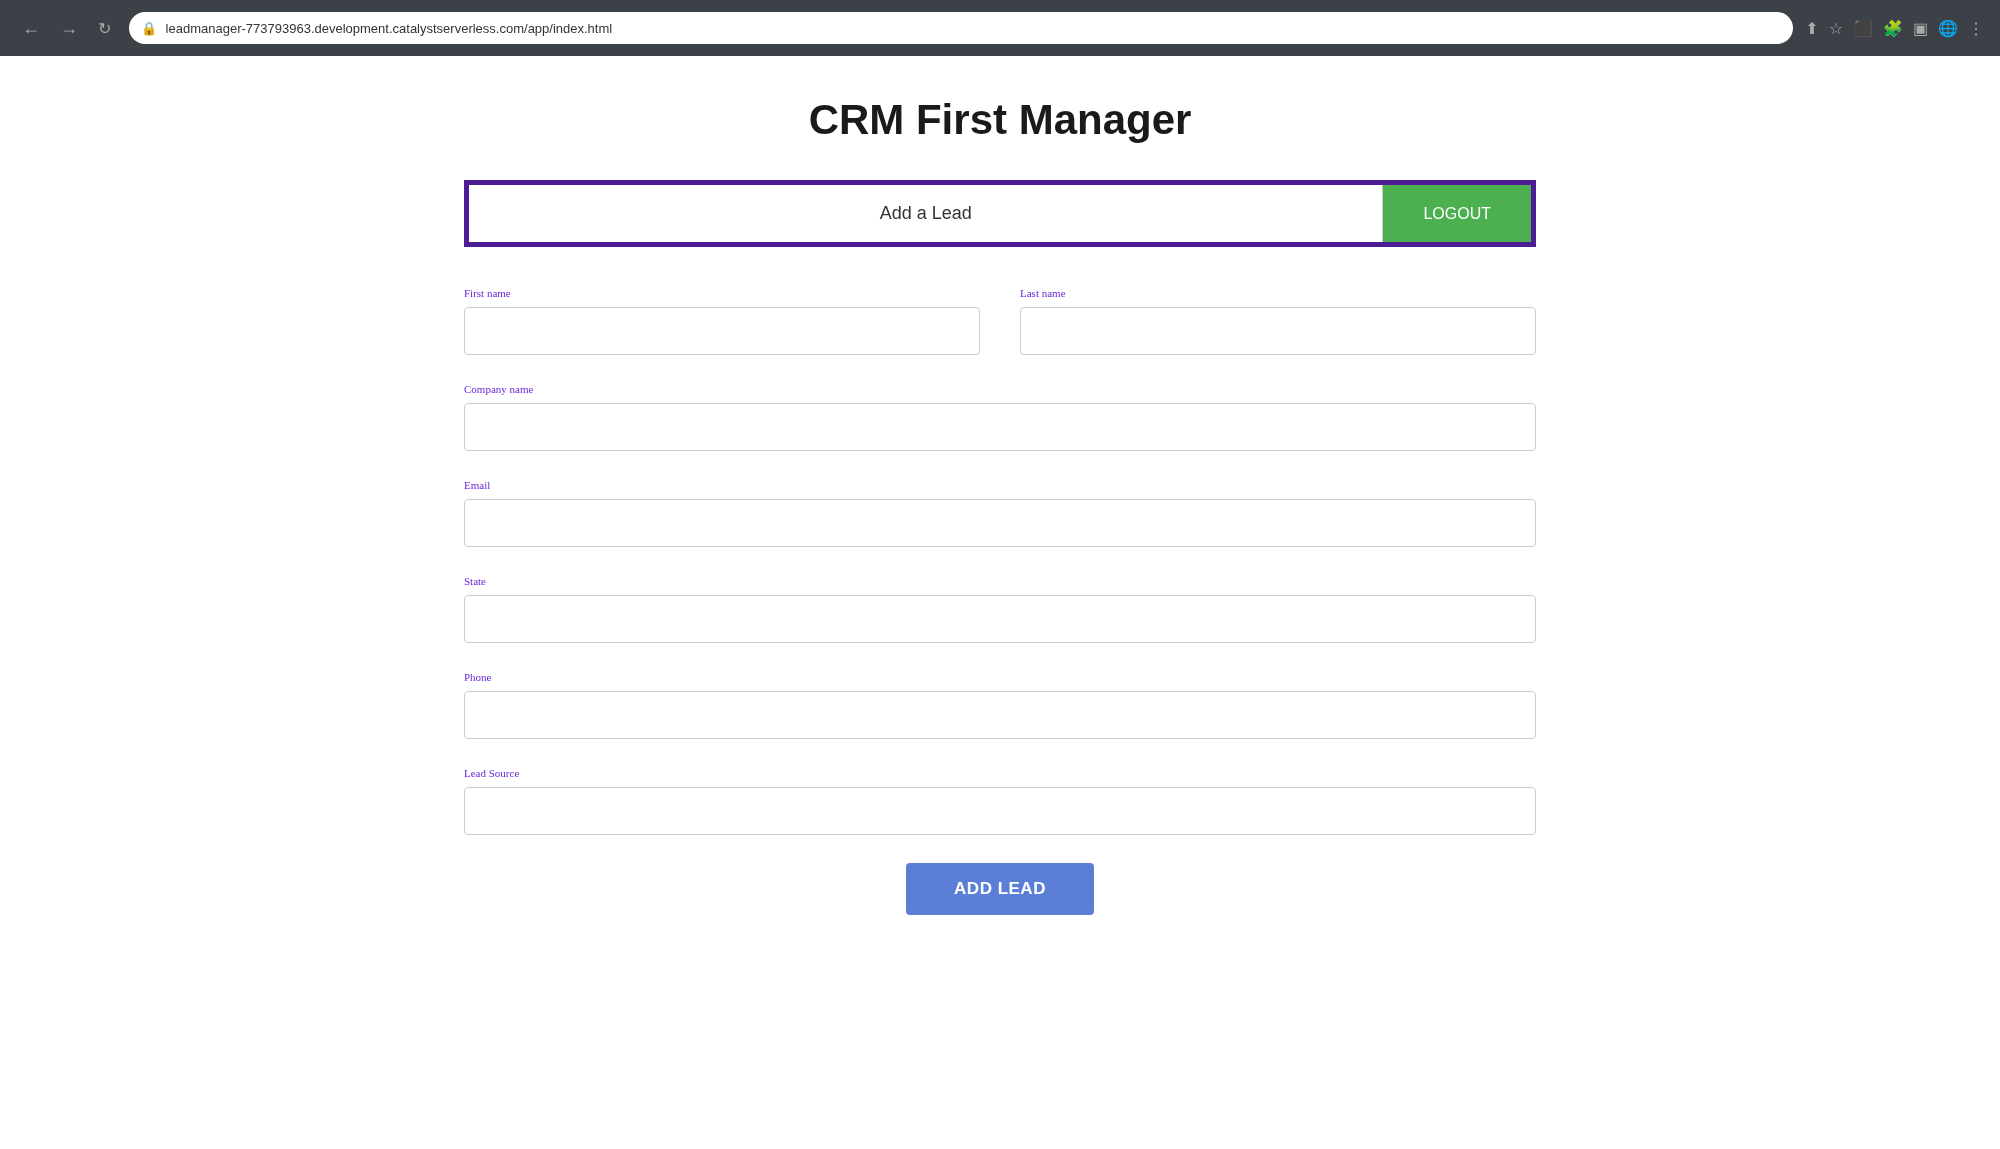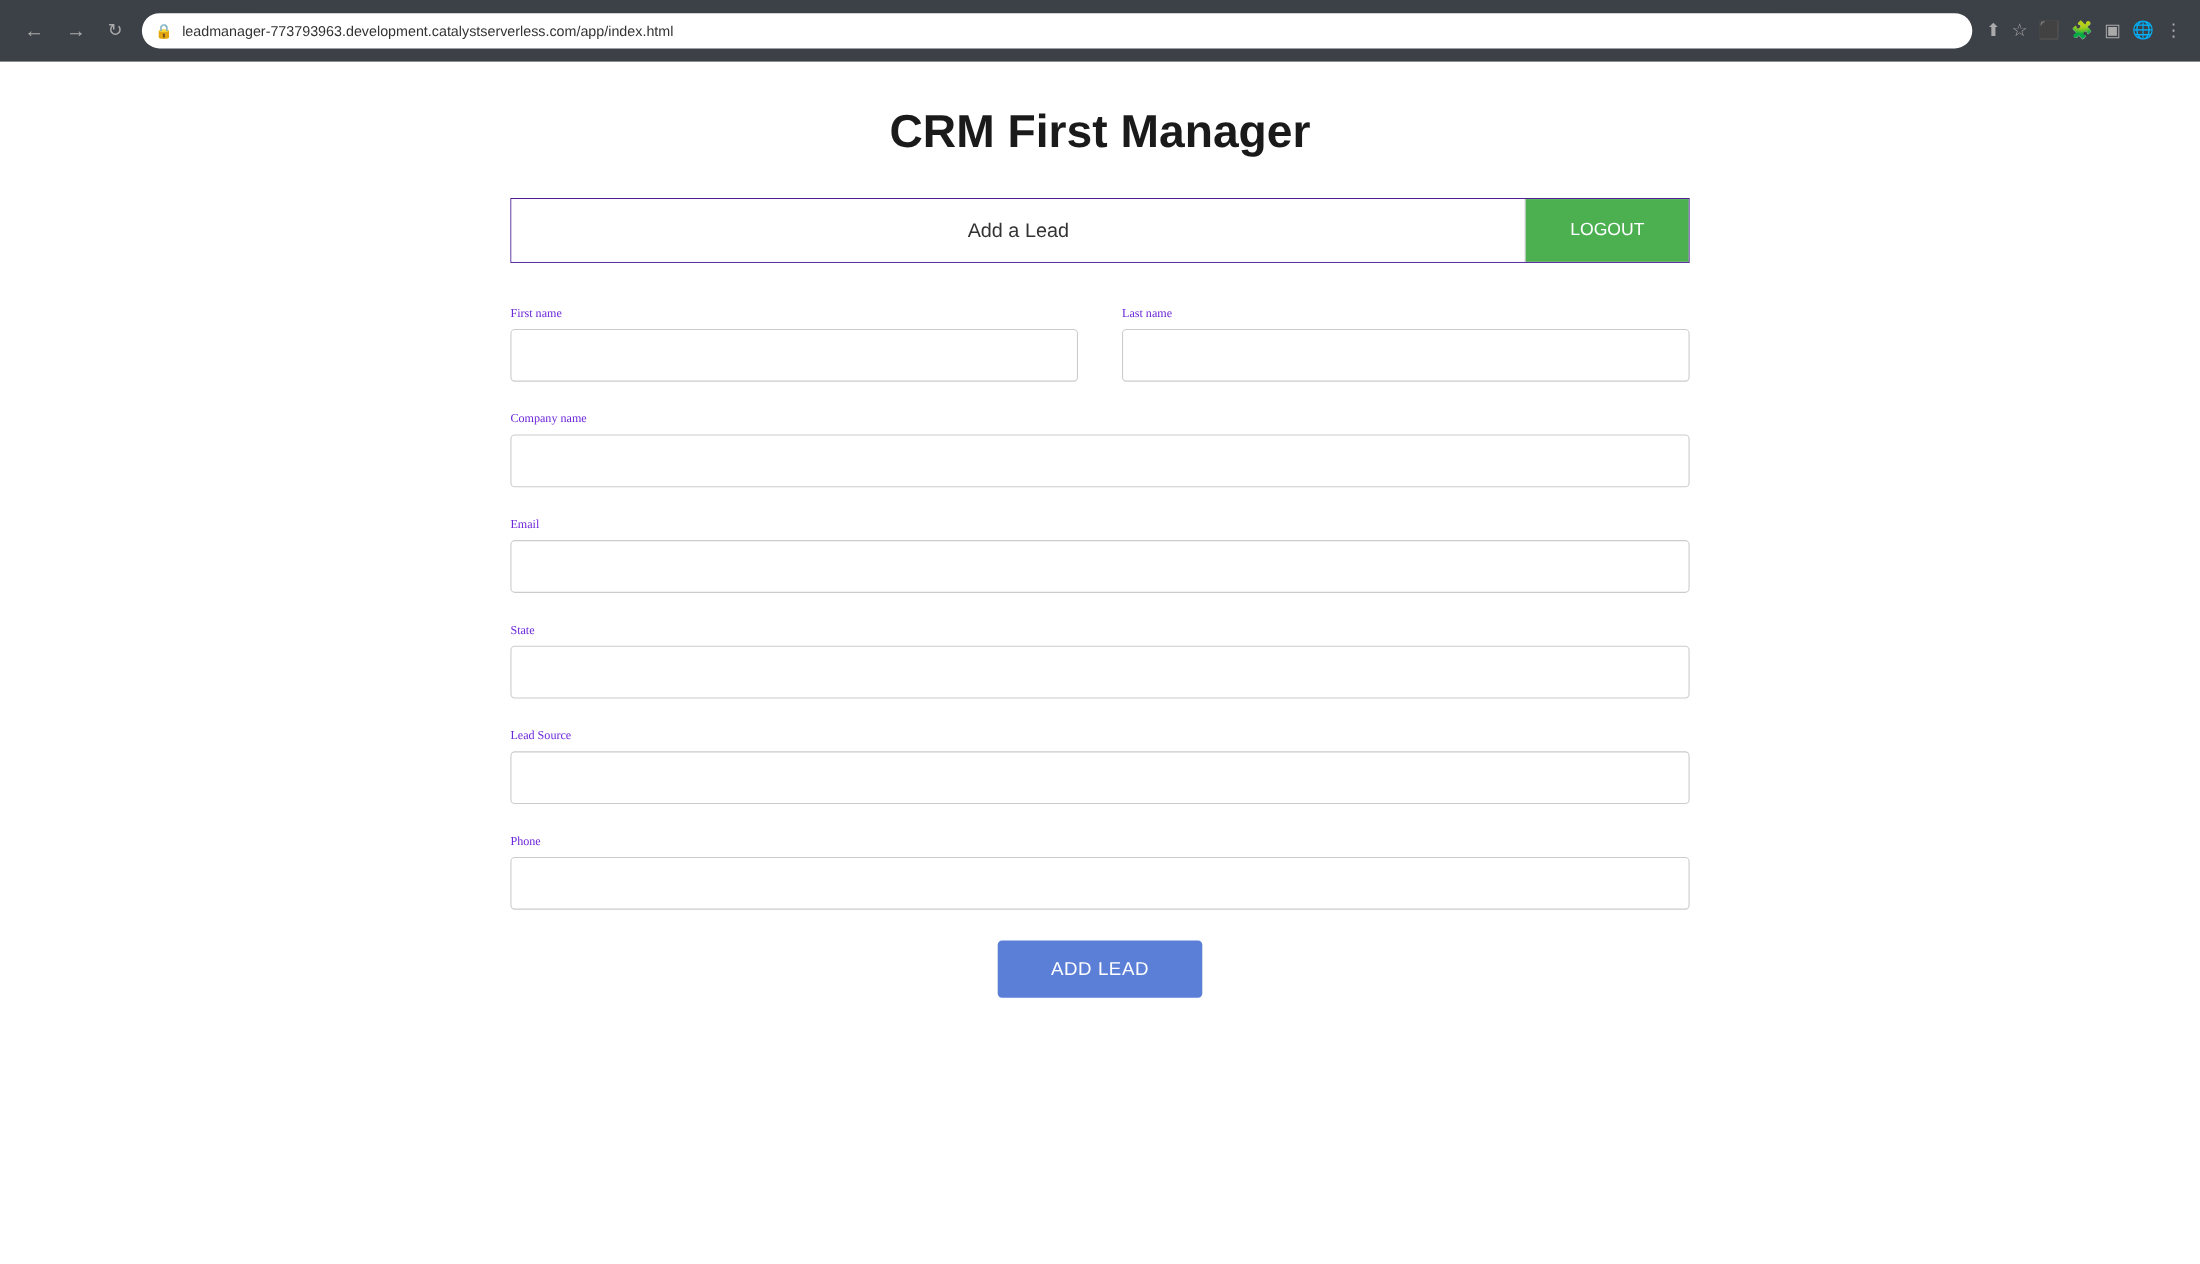--- a/index.html
+++ b/index.html
@@ -98,21 +98,21 @@
       text-align: center;
       font-size: 42px;
       font-weight: bold;
       color: #1a1a1a;
       margin-bottom: 36px;
     }
 
     
     .nav-tabs {
       display: flex;
-      border: 1px solid #4c1d95;
+      border: 5px solid #4c1d95;
       margin: 0 164px 40px 164px;
     }
 
     .tab {
       flex: 1;
       padding: 18px 24px;
       text-align: center;
       font-size: 18px;
       cursor: pointer;
       background: #fff;
@@ -187,21 +187,21 @@
     .submit-row {
       display: flex;
       justify-content: center;
       margin-top: 20px;
     }
 
     .add-lead-btn {
       background: #5b7fd6;
       color: #fff;
       font-size: 17px;
-      font-weight: normal;
+      font-weight: bold;
       padding: 16px 48px;
       border: none;
       border-radius: 4px;
       cursor: pointer;
       letter-spacing: 0.5px;
     }
   </style>
 </head>
 <body>
 
@@ -265,30 +265,30 @@
 
     <div class="full-row">
       <div class="form-field full-width">
         <label class="field-label">State</label>
         <input class="field-input" type="text" style="">
       </div>
     </div>
 
     <div class="full-row">
       <div class="form-field full-width">
-        <label class="field-label">Lead Source</label>
-        <input class="field-input" type="text" style="">
-      </div>
-    </div>
-
-    <div class="full-row">
-      <div class="form-field full-width">
         <label class="field-label">Phone</label>
         <input class="field-input" type="tel" style="">
       </div>
     </div>
 
+    <div class="full-row">
+      <div class="form-field full-width">
+        <label class="field-label">Lead Source</label>
+        <input class="field-input" type="text" style="">
+      </div>
+    </div>
+
     <div class="submit-row">
       <button class="add-lead-btn">ADD LEAD</button>
     </div>
 
   </div>
 </div>
 
 </body></html>

